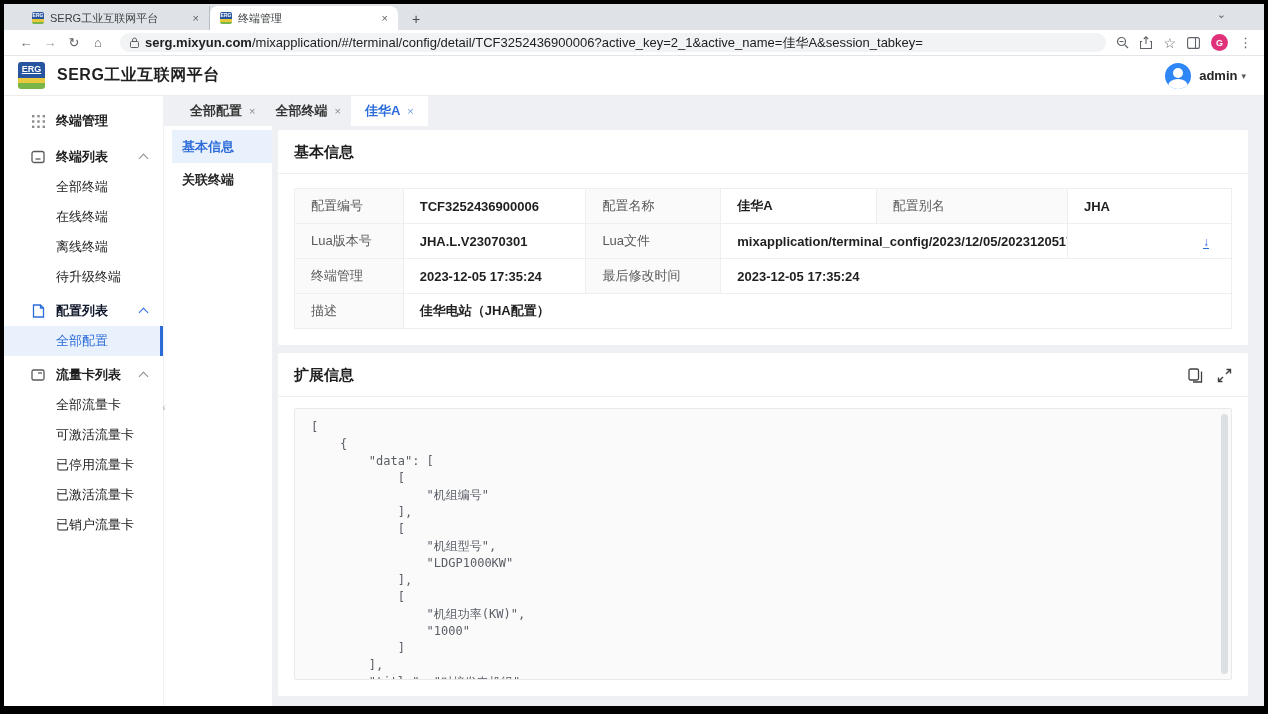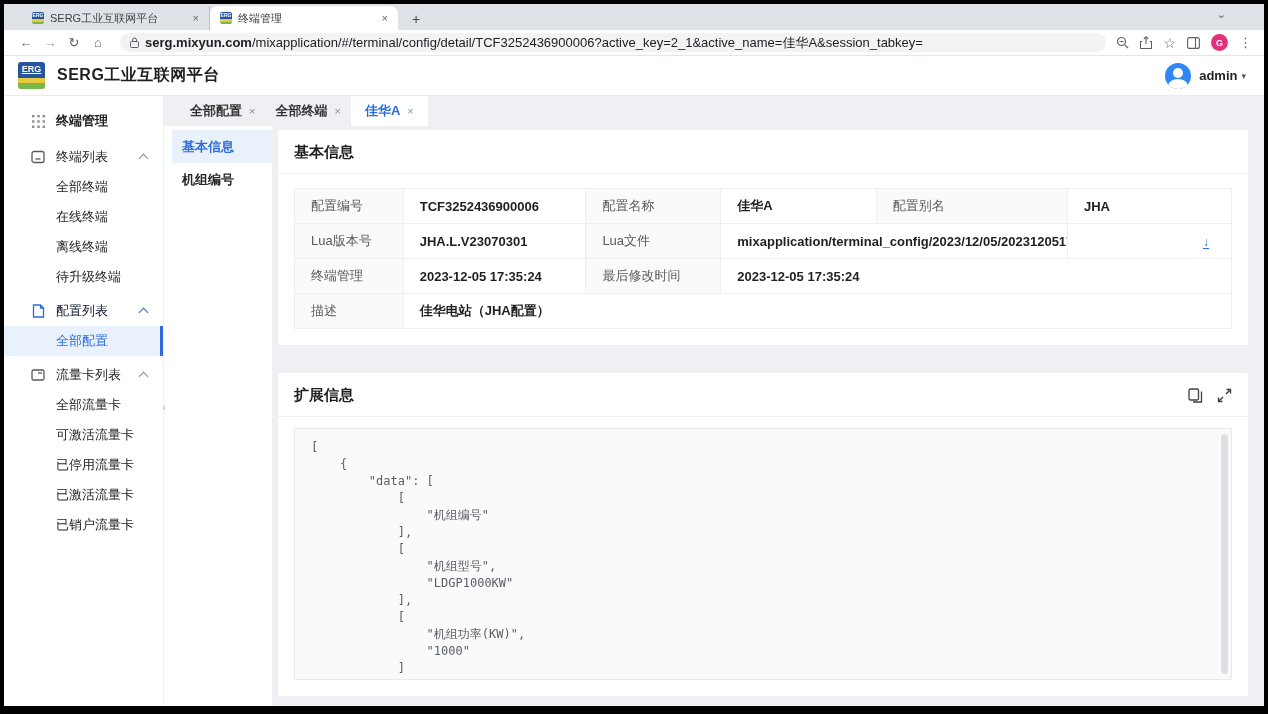--- a/index.html
+++ b/index.html
@@ -38,21 +38,21 @@
   .uavatar::after { content:""; position:absolute; left:3px; top:16px; width:20px; height:14px; border-radius:50%; background:#fff; }
   .uname { font-size:13px; font-weight:bold; color:#262626; margin:0 4px 0 8px; }
   .ucaret { font-size:9px; color:#595959; }
 
   
   .appbody { flex:1; display:flex; min-height:0; position:relative; }
   .sidebar { width:160px; background:#fff; border-right:1px solid #eef0f2; padding-top:8px; flex:none; }
   .sitem { height:30px; display:flex; align-items:center; font-size:13px; color:#1f1f1f; position:relative; cursor:pointer; }
   .sitem .sico { width:16px; height:16px; margin:0 10px 0 26px; display:flex; align-items:center; justify-content:center; flex:none; }
   .sitem.top { height:34px; font-weight:bold; margin-bottom:2px; }
-  .sitem.group { font-weight:normal; margin-top:4px; }
+  .sitem.group { font-weight:bold; margin-top:4px; }
   .sitem.sub { padding-left:52px; }
   .sitem.sub.sel { background:#e9f1fd; color:#2b6cd9; }
   .sitem.sub.sel::after { content:""; position:absolute; right:0; top:0; bottom:0; width:3px; background:#2b6cd9; }
   .sitem.blue { color:#0f172a; }
   .scaret { position:absolute; right:16px; top:13px; width:7px; height:7px; border-left:1.5px solid #8c8c8c; border-top:1.5px solid #8c8c8c; transform:rotate(45deg); }
   .collapse-handle { position:absolute; left:154px; top:296px; width:12px; height:30px; color:#b0b3b8; font-size:11px; display:flex; align-items:center; justify-content:center; z-index:5; }
 
   .rightarea { flex:1; background:#eef0f3; display:flex; flex-direction:column; min-width:0; }
   .wtabs { height:30px; display:flex; align-items:center; padding-left:16px; flex:none; }
   .wtab { display:flex; align-items:center; gap:7px; font-size:13px; font-weight:bold; color:#333; padding:0 10px; height:30px; cursor:pointer; }
@@ -74,21 +74,21 @@
 
   .card.basic { flex:none; }
   .info-table-wrap { padding:14px 16px 16px; }
   table.info { width:100%; border-collapse:collapse; border:1px solid #efefef; table-layout:fixed; }
   table.info td { border:1px solid #efefef; height:31px; padding:8px 16px; font-size:13px; white-space:nowrap; overflow:hidden; }
   td.lbl { background:#fafafa; color:#595959; font-weight:normal; }
   td.val { color:#1f1f1f; font-weight:bold; }
   .dl-cell { text-align:right; padding-right:22px !important; }
   .dl-icon { color:#2b6cd9; font-size:12px; font-weight:bold; border-bottom:1.5px solid #2b6cd9; line-height:11px; display:inline-block; cursor:pointer; }
 
-  .card.ext { flex:1; margin-top:28px; display:flex; flex-direction:column; min-height:0; }
+  .card.ext { flex:1; margin-top:8px; display:flex; flex-direction:column; min-height:0; }
   .ext-body { flex:1; padding:11px 16px 16px; min-height:0; }
   .codebox { position:relative; height:100%; background:#fafafa; border:1px solid #e9e9e9; border-radius:2px; overflow:hidden; }
   .codebox pre { margin:0; padding:10px 24px 10px 16px; font-family:"DejaVu Sans Mono", monospace; font-size:12px; line-height:17px; color:#5a5e66; white-space:pre; height:100%; overflow:hidden; }
   .vscroll { position:absolute; right:3px; top:5px; bottom:5px; width:7px; border-radius:4px; background:#dcdfe3; }
 </style>
 </head>
 <body>
 
 <div class="frame">
 
@@ -252,21 +252,21 @@
         <div class="wtab active">
           <span>佳华A</span>
           <span class="wclose">×</span>
         </div>
       </div>
 
       <div class="contentrow">
 
         <div class="innernav">
           <div class="initem sel">基本信息</div>
-          <div class="initem">机组编号</div>
+          <div class="initem">关联终端</div>
         </div>
 
         <div class="main">
 
           <div class="card basic">
             <div class="card-head">
               <span class="card-title">基本信息</span>
             </div>
             <div class="info-table-wrap">
               <table class="info">

